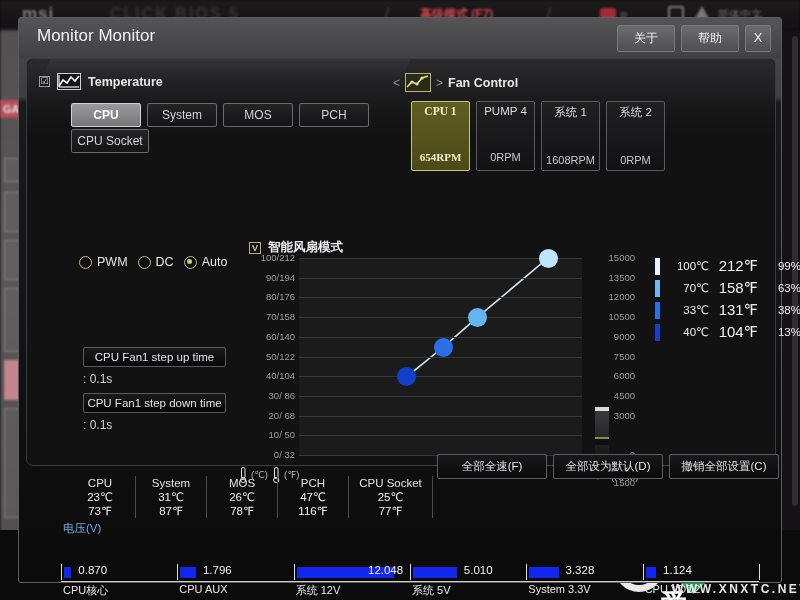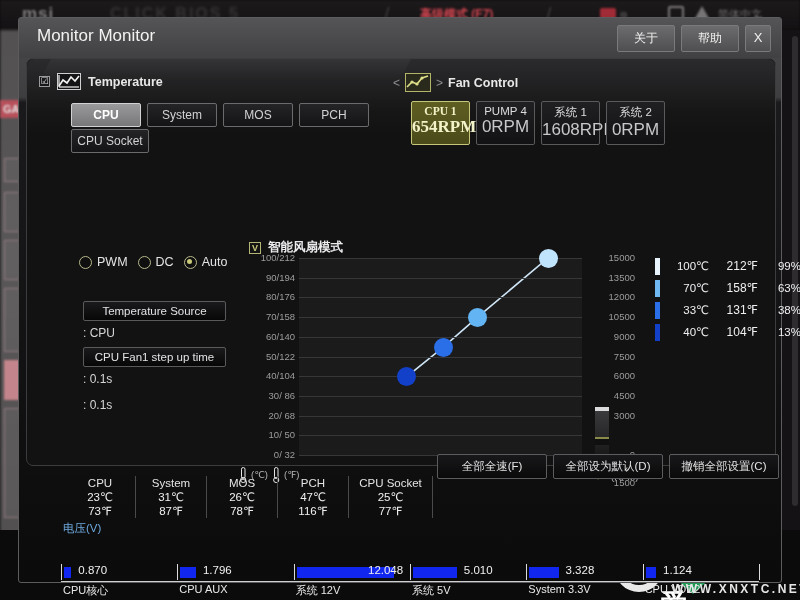--- a/index.html
+++ b/index.html
@@ -188,21 +188,21 @@
   }
   .fanctl-label { color:#e8e8e8; font-size: 12.5px; font-weight:bold; }
 
   .fanbtns { position:absolute; left: 384px; top: 42px; display:flex; gap:6px; }
   .fanbtn {
     width: 59px; border:1px solid #5a5a5c; border-radius:2px;
     background: linear-gradient(180deg,#202022,#121214);
     text-align:center; padding: 3px 0 4px; cursor:pointer;
   }
   .fanbtn .n { color:#dcdcde; font-size: 11.5px; display:block; }
-  .fanbtn .v { color:#c8c8ca; font-size: 17px; display:block; }
+  .fanbtn .v { color:#c8c8ca; font-size: 11px; display:block;margin-top:34px; }
   .fanbtn.active {
     border-color:#c6c67a;
     background: linear-gradient(180deg,#5e5e22,#4a4a1a);
     font-family: Liberation Serif, serif;
   }
   .fanbtn.active .n, .fanbtn.active .v { color:#f2f2c8; font-weight:bold; }
 
   
   .radios { position:absolute; left: 52px; top: 196px; display:flex; gap: 10px; align-items:center; }
   .radio { display:flex; align-items:center; gap:5px; cursor:pointer; }
@@ -277,21 +277,21 @@
   .vbar { position:absolute; top:3px; height:11px; background:#1126ee; }
   .vval { position:absolute; top:0; color:#f0f0f2; font-size:11.5px; }
   .vname { position:absolute; top:19px; color:#e8e8ea; font-size:11px; }
   .vline { position:absolute; left:0; top:17px; width:698px; height:1px; background:#cfcfd1; }
 
   
   #legend { position:absolute; left: 628px; top: 196px; }
   .lg-row { display:flex; align-items:center; height: 22px; gap: 9px; }
   .lg-bar { width: 5px; height: 17px; }
   .lg-c { width: 40px; text-align:right; color:#f0f0f2; font-size: 11.5px; }
-  .lg-f { width: 40px; text-align:right; color:#f0f0f2; font-size: 12px; }
+  .lg-f { width: 40px; text-align:right; color:#f0f0f2; font-size: 15px; }
   .lg-p { width: 34px; text-align:right; color:#f0f0f2; font-size: 11.5px; }
 </style>
 </head>
 <body>
 
 <div id="bios-bg">
   <div class="bg-topbar"></div>
   <div class="bg-msi">msi</div>
   <div class="bg-clickbios">CLICK BIOS 5</div>
   <div class="bg-slash1">/</div>
@@ -411,29 +411,26 @@
       <div class="radio">
         <span class="dot"></span>
         <span class="lbl">DC</span>
       </div>
       <div class="radio on">
         <span class="dot"></span>
         <span class="lbl">Auto</span>
       </div>
     </div>
 
-    <div class="ctl-block" style="top:242px">
-      <div class="ctl-btn">Temperature Source</div>
-      <div class="ctl-val">: CPU</div>
-    </div>
     <div class="ctl-block" style="top:288px">
       <div class="ctl-btn">CPU Fan1 step up time</div>
       <div class="ctl-val">: 0.1s</div>
     </div>
     <div class="ctl-block" style="top:334px">
+      <div class="ctl-btn">CPU Fan1 step down time</div>
       <div class="ctl-val">: 0.1s</div>
     </div>
 
     <div class="chk-smart">
       <div class="chk-box">V</div>
       <div class="t">智能风扇模式</div>
     </div>
 
     <div class="yaxis-l">
         <div style="top: 0px;">100/212</div>

